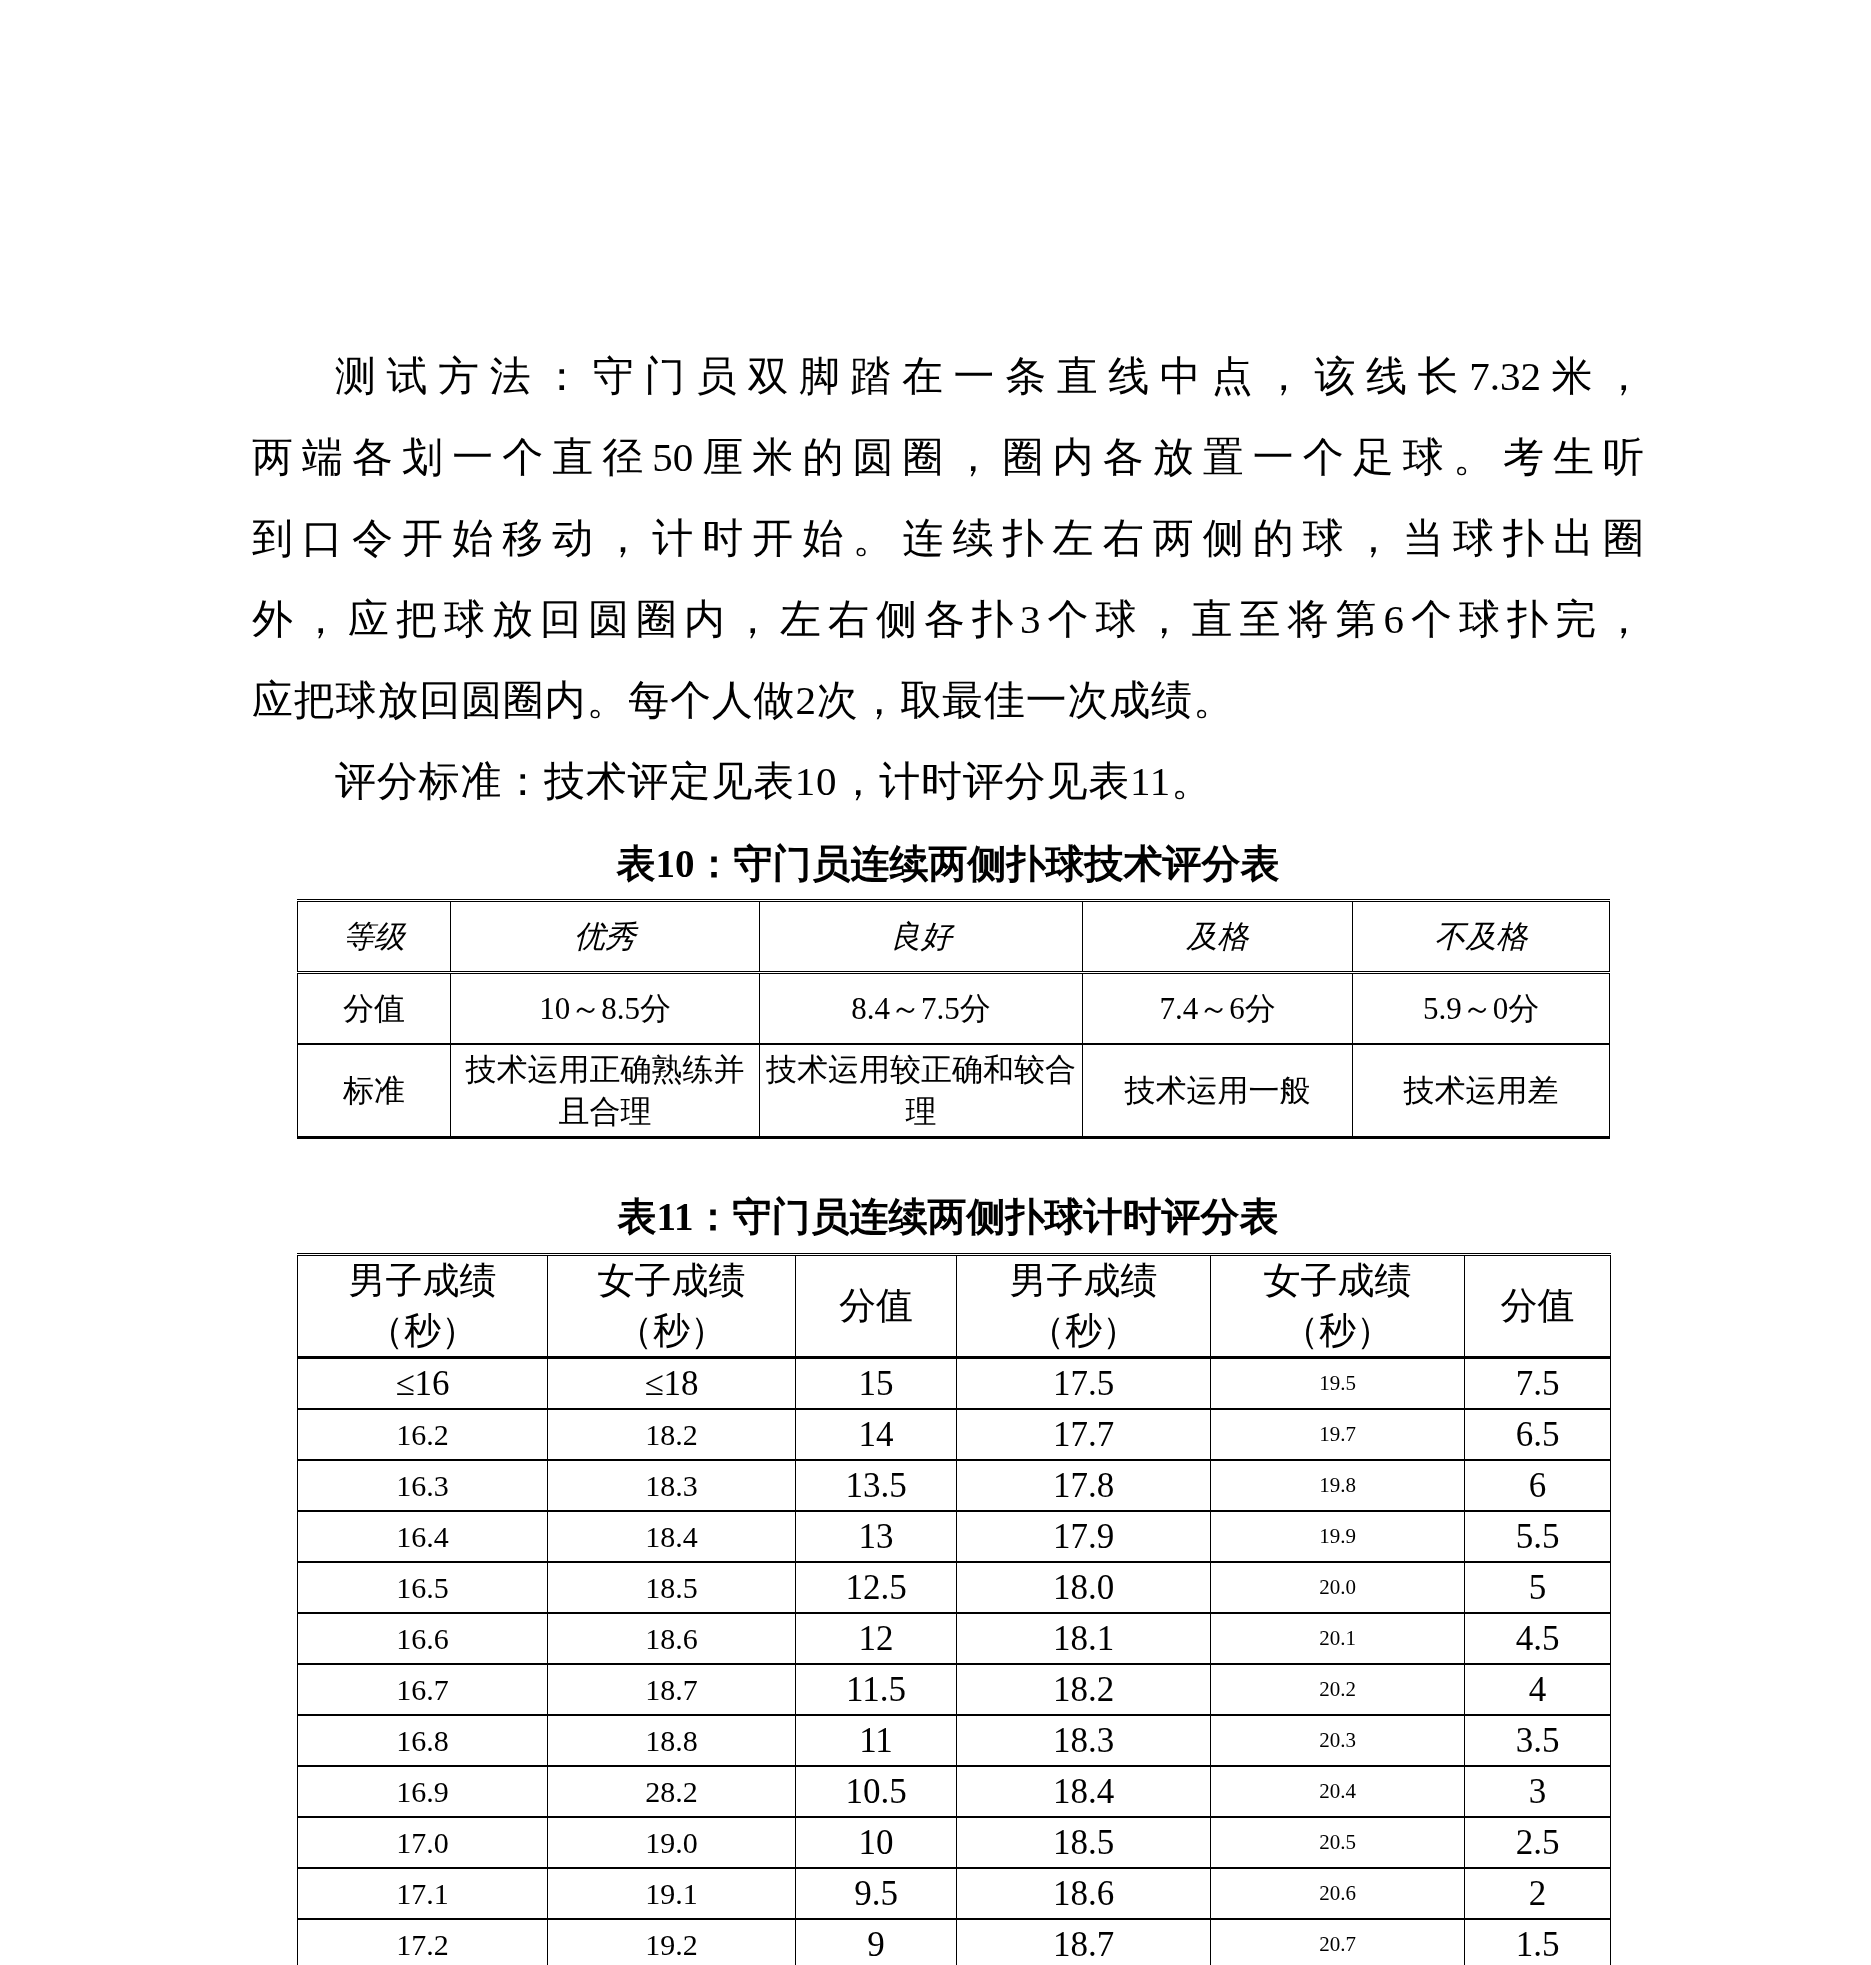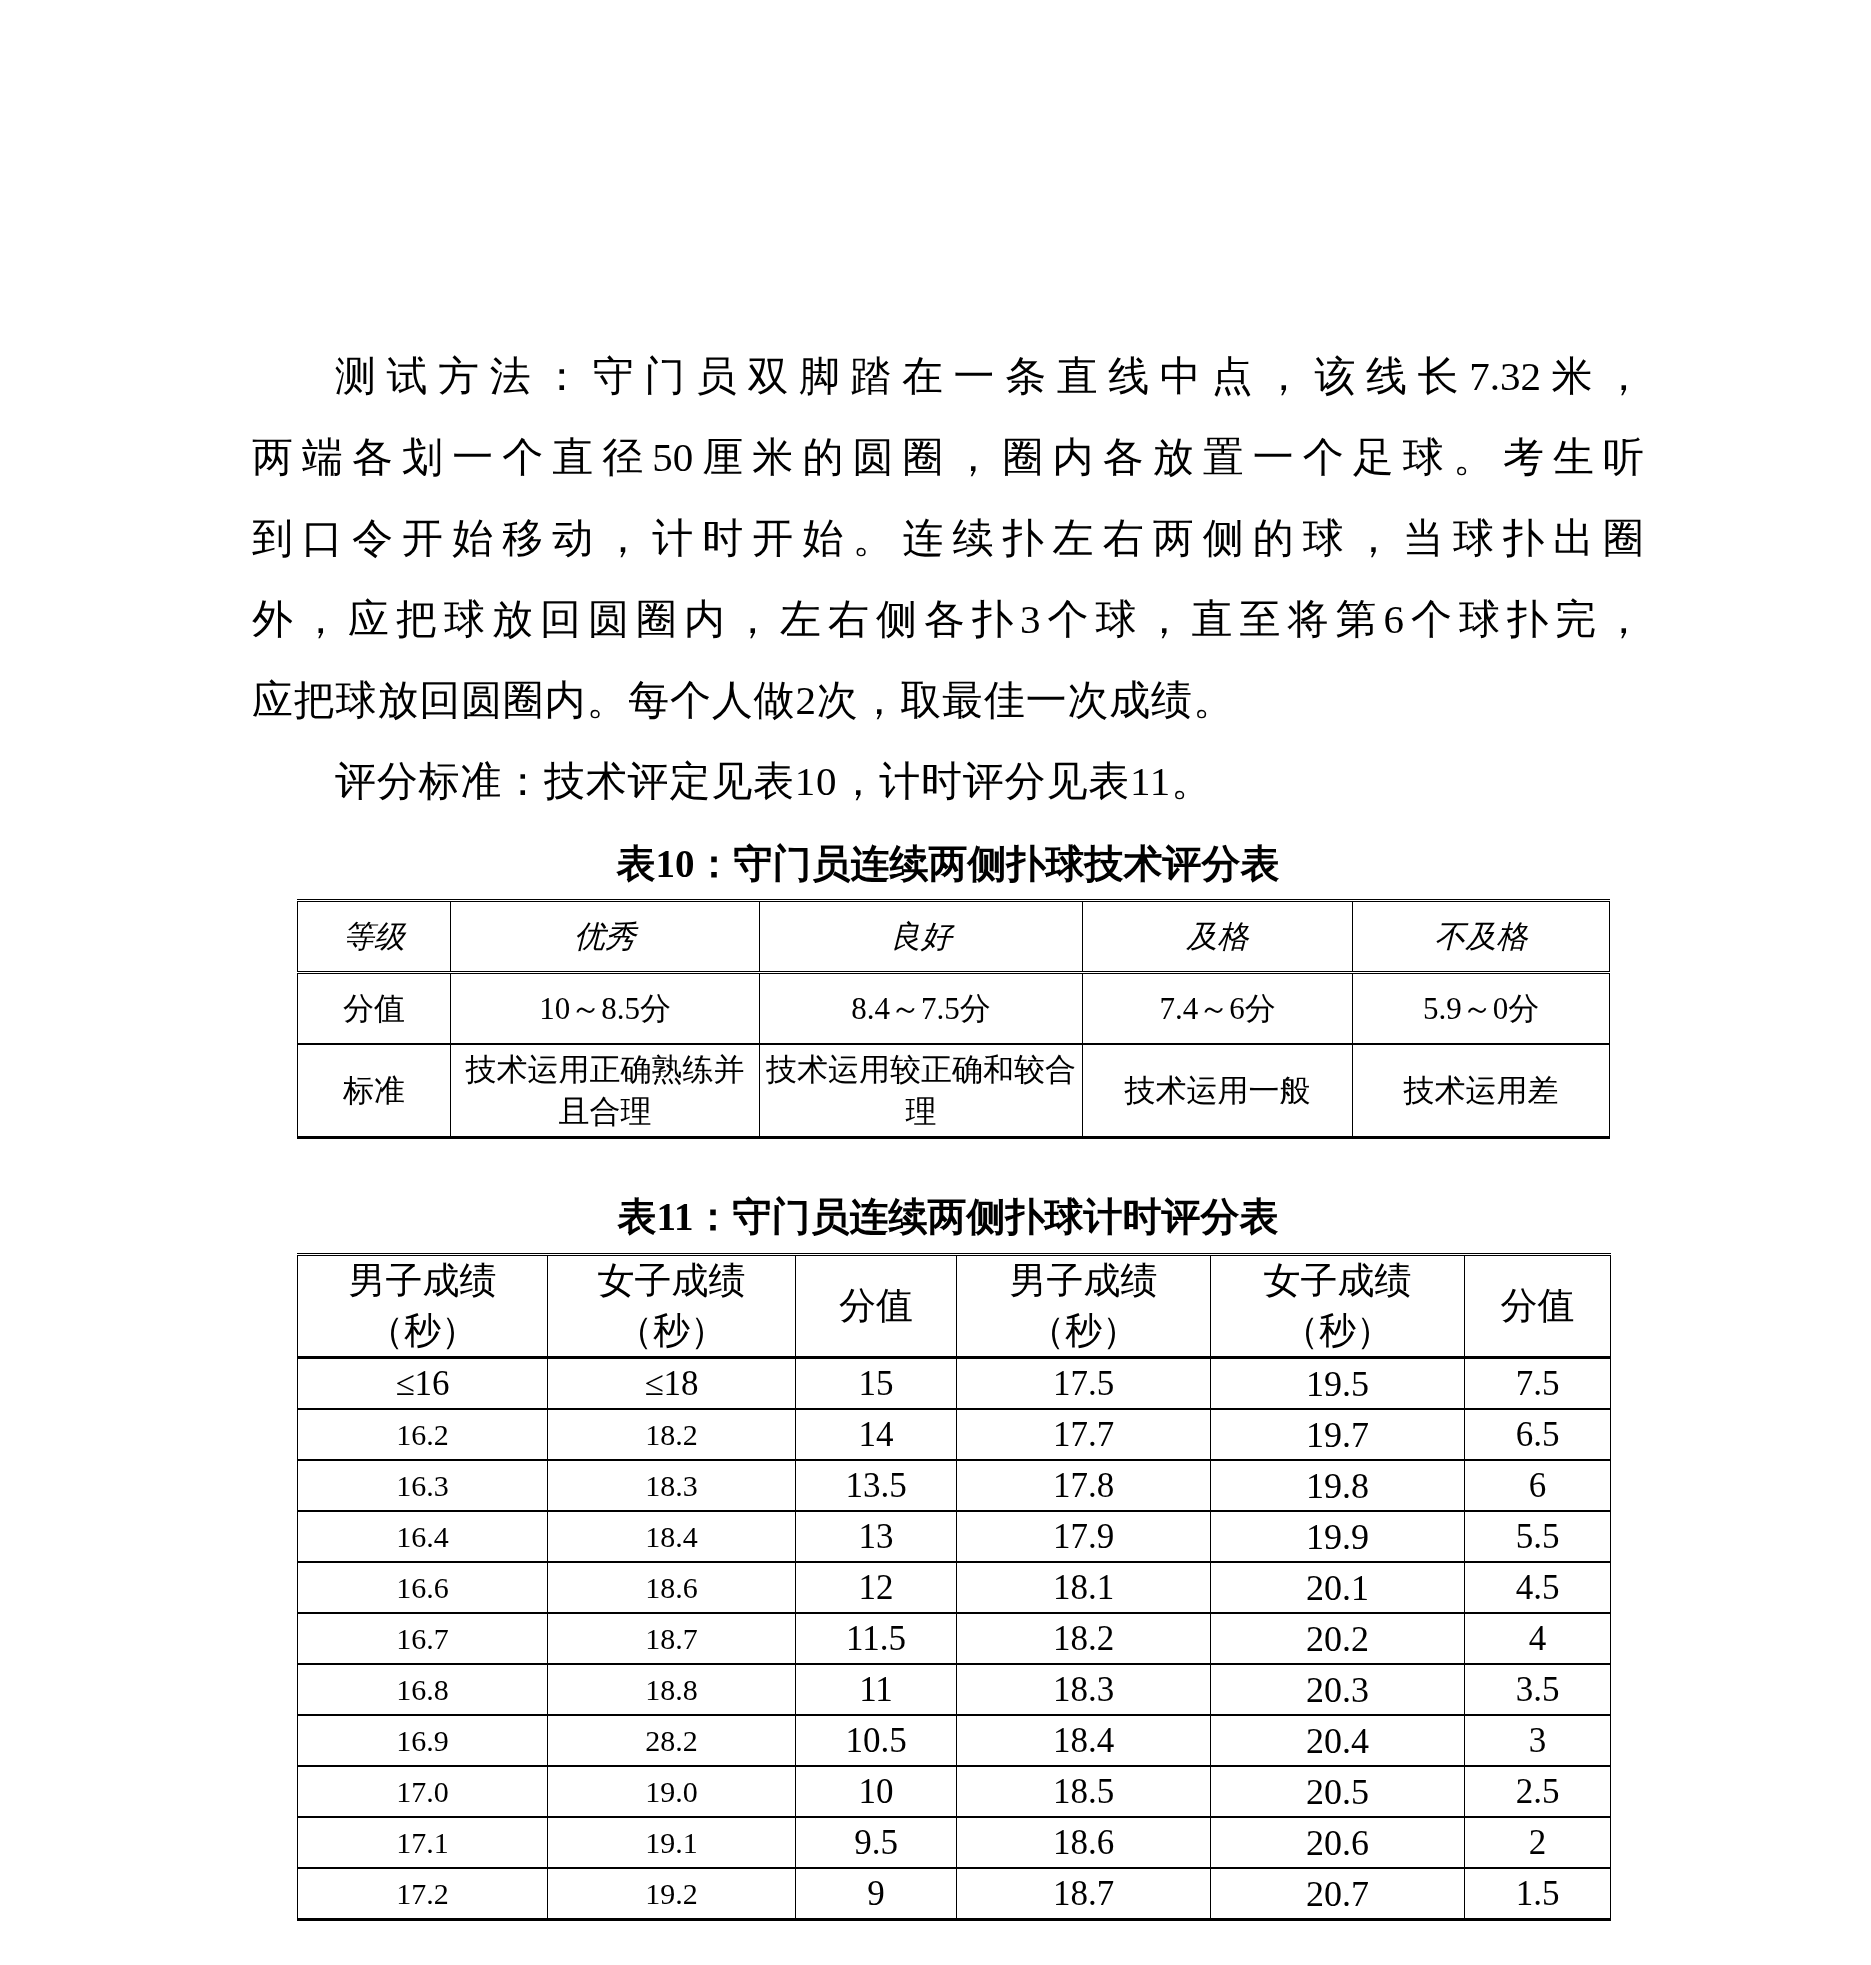--- a/index.html
+++ b/index.html
@@ -69,21 +69,21 @@
   #table10 tr:nth-child(2) td { height: 91px; }
   #table10 tr:nth-child(3) td { height: 94px; font-size: 31px; }
   #table10 thead td { border-bottom: 3.5px solid #000; font-style: italic; }
 
   
   #table11 thead td { height: 70px; font-size: 37px; border-bottom: 3.1px solid #000; border-top: 3.5px double #000; }
   #table11 tbody td { height: 49px; }
   #table11 tbody tr:first-child td { border-top: none; }
   #table11 tbody td:nth-child(1),
   #table11 tbody td:nth-child(2) { font-size: 30px; }
-  #table11 tbody td:nth-child(5) { font-size: 36px; }
+  #table11 tbody td:nth-child(5) { font-size: 21px; }
   #table11 tbody td:nth-child(3),
   #table11 tbody td:nth-child(4),
   #table11 tbody td:nth-child(6) { font-size: 35px; }
   #table11 tbody tr:first-child td:nth-child(-n+2) { font-size: 35px; }
 </style>
 </head>
 <body>
 
 <div class="page">
   <div class="content">
@@ -180,20 +180,28 @@
           </tr>
           <tr>
             <td>16.4</td>
             <td>18.4</td>
             <td>13</td>
             <td>17.9</td>
             <td>19.9</td>
             <td>5.5</td>
           </tr>
           <tr>
+            <td>16.5</td>
+            <td>18.5</td>
+            <td>12.5</td>
+            <td>18.0</td>
+            <td>20.0</td>
+            <td>5</td>
+          </tr>
+          <tr>
             <td>16.6</td>
             <td>18.6</td>
             <td>12</td>
             <td>18.1</td>
             <td>20.1</td>
             <td>4.5</td>
           </tr>
           <tr>
             <td>16.7</td>
             <td>18.7</td>

